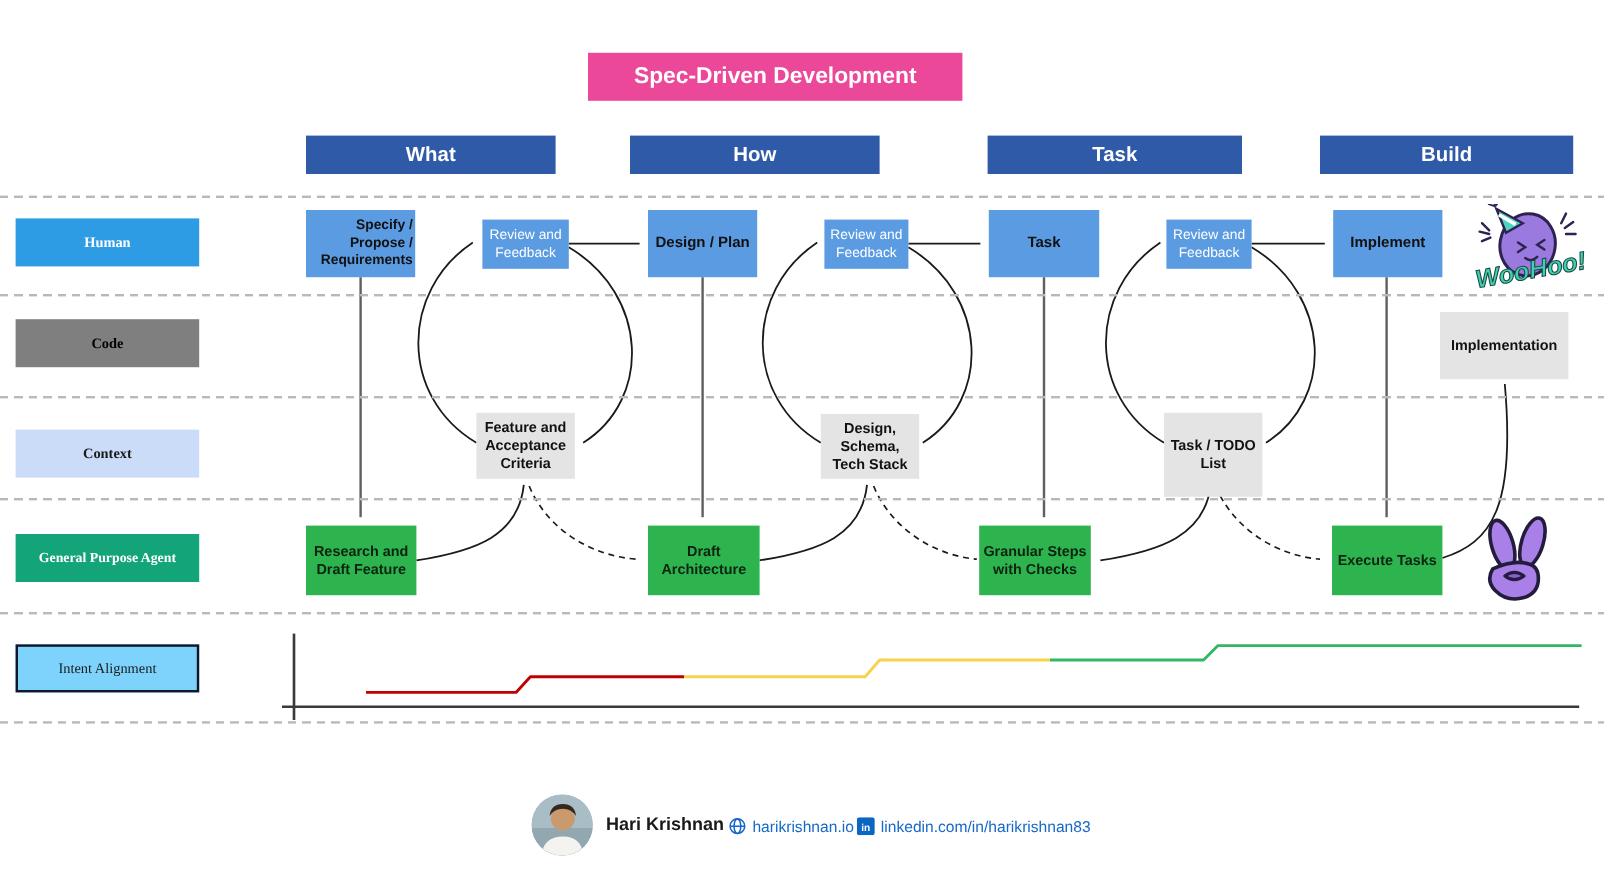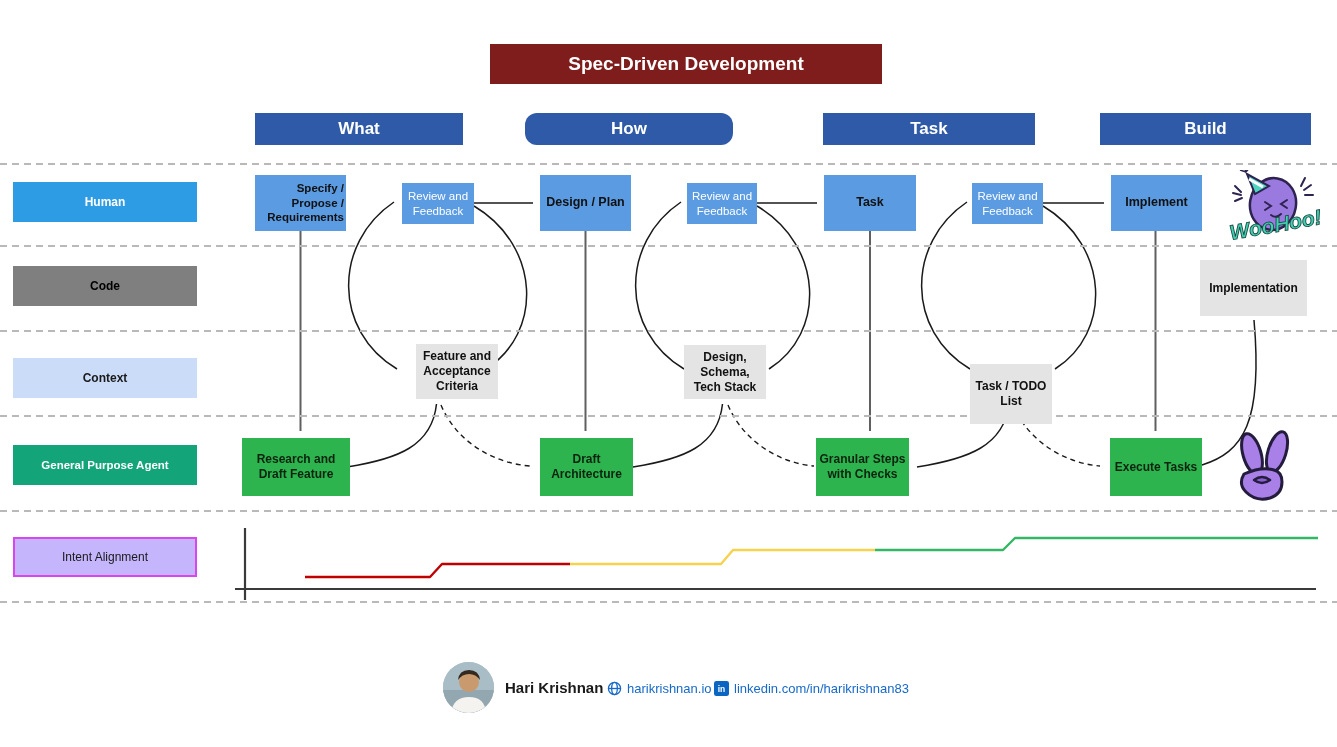--- a/index.html
+++ b/index.html
@@ -1,47 +1,47 @@
 <!DOCTYPE html>
 <html><head>
 <meta charset="utf-8">
 <style>
   html,body{margin:0;padding:0;background:#fff;font-family:"Liberation Sans",sans-serif;}
   #stage{position:relative;width:1337px;height:747px;background:#fff;overflow:hidden;}
   .abs{position:absolute;}
   .box{display:flex;align-items:center;justify-content:center;text-align:center;box-sizing:border-box;line-height:1.25;}
-  .title-banner{left:490px;top:44px;width:392px;height:40px;background:#7f1d1d;color:#fff;font-weight:bold;font-size:19px;}
+  .title-banner{left:490px;top:44px;width:312px;height:40px;background:#ec4899;color:#fff;font-weight:bold;font-size:19px;}
   .phase{height:32px;top:113px;background:#2e5aa7;color:#fff;font-weight:bold;font-size:17px;}
   .phase-what{left:255px;width:208px;}
-  .phase-how{left:525px;width:208px;border-radius:12px;}
+  .phase-how{left:525px;width:208px;}
   .phase-task{left:823px;width:212px;}
   .phase-build{left:1100px;width:211px;}
   .sep{left:0;width:1337px;height:2px;background:repeating-linear-gradient(90deg,#b9b9b9 0 7px,transparent 7px 12px);}
-  .lane-label{left:13px;width:184px;height:40px;font-weight:bold;font-size:12px;}
+  .lane-label{left:13px;width:153px;height:40px;font-weight:bold;font-size:12px;font-family:Liberation Serif, serif;}
   .lane-human{top:182px;background:#2e9ce4;color:#fff;}
   .lane-code{top:266px;background:#7f7f7f;color:#000000;}
   .lane-context{top:358px;background:#cadcf8;color:#1a1a1a;}
   .lane-agent{top:445px;background:#13a579;color:#fff;font-size:11.5px;}
-  .lane-intent{top:537px;background:#c4b5fd;border:2px solid #d946ef;color:#1a1a1a;font-weight:normal;font-size:12px;}
+  .lane-intent{top:537px;background:#7dd3fc;border:2px solid #0f172a;color:#1a1a1a;font-weight:normal;font-size:12px;}
   .bluebox{background:#5b9be2;color:#111;font-weight:bold;font-size:11.5px;top:175px;height:56px;padding:2px;text-align:right;}
   .b-specify{left:255px;width:91px;}
   .b-design{left:540px;width:91px;font-size:12.5px;}
   .b-task{left:824px;width:92px;font-size:12.5px;}
   .b-implement{left:1111px;width:91px;font-size:12.5px;}
   .rfbox{background:#5b9be2;color:#fff;font-weight:normal;font-size:11.5px;top:183px;height:41px;padding:2px;}
   .rf1{left:402px;width:72px;}
   .rf2{left:687px;width:70px;}
   .rf3{left:972px;width:71px;}
   .graybox{background:#e4e4e4;color:#111;font-weight:bold;font-size:12px;padding:2px;}
-  .g-feature{left:416px;top:344px;width:82px;height:55px;}
+  .g-feature{left:397px;top:344px;width:82px;height:55px;}
   .g-schema{left:684px;top:345px;width:82px;height:54px;}
-  .g-todo{left:970px;top:344px;width:82px;height:60px;margin-top:20px;}
+  .g-todo{left:970px;top:344px;width:82px;height:70px;}
   .g-implementation{left:1200px;top:260px;width:107px;height:56px;}
   .greenbox{background:#2eb44f;color:#0b230f;font-weight:bold;font-size:12px;top:438px;height:58px;padding:2px;}
-  .a-research{left:242px;width:108px;}
+  .a-research{left:255px;width:92px;}
   .a-draft{left:540px;width:93px;}
   .a-granular{left:816px;width:93px;}
   .a-execute{left:1110px;width:92px;}
   #overlay-svg{left:0;top:0;width:1337px;height:747px;pointer-events:none;}
   #overlay-svg path{fill:none;}
   .conn{stroke:#1a1a1a;stroke-width:1.5;}
   .conn-v{stroke:#5f5f5f;stroke-width:2;}
   .conn-dash{stroke:#1a1a1a;stroke-width:1.4;stroke-dasharray:5 4;}
   .axis{stroke:#3a3a3a;stroke-width:2.2;}
   .sticker{pointer-events:none;}

